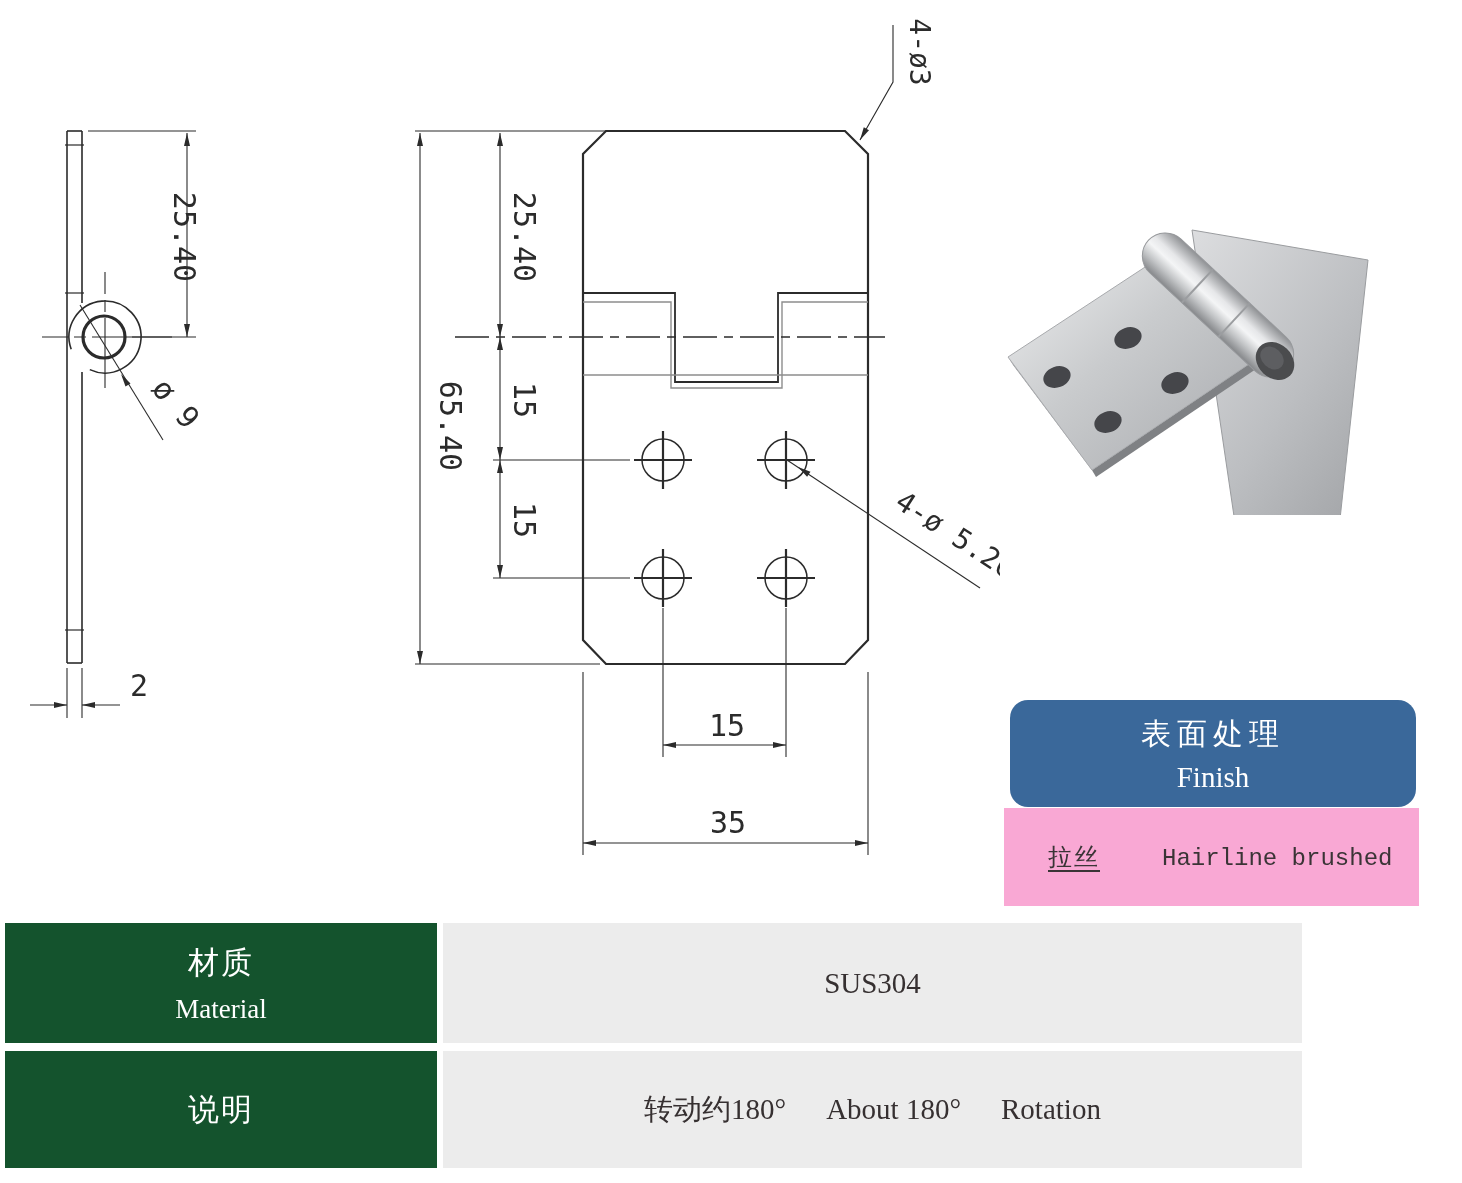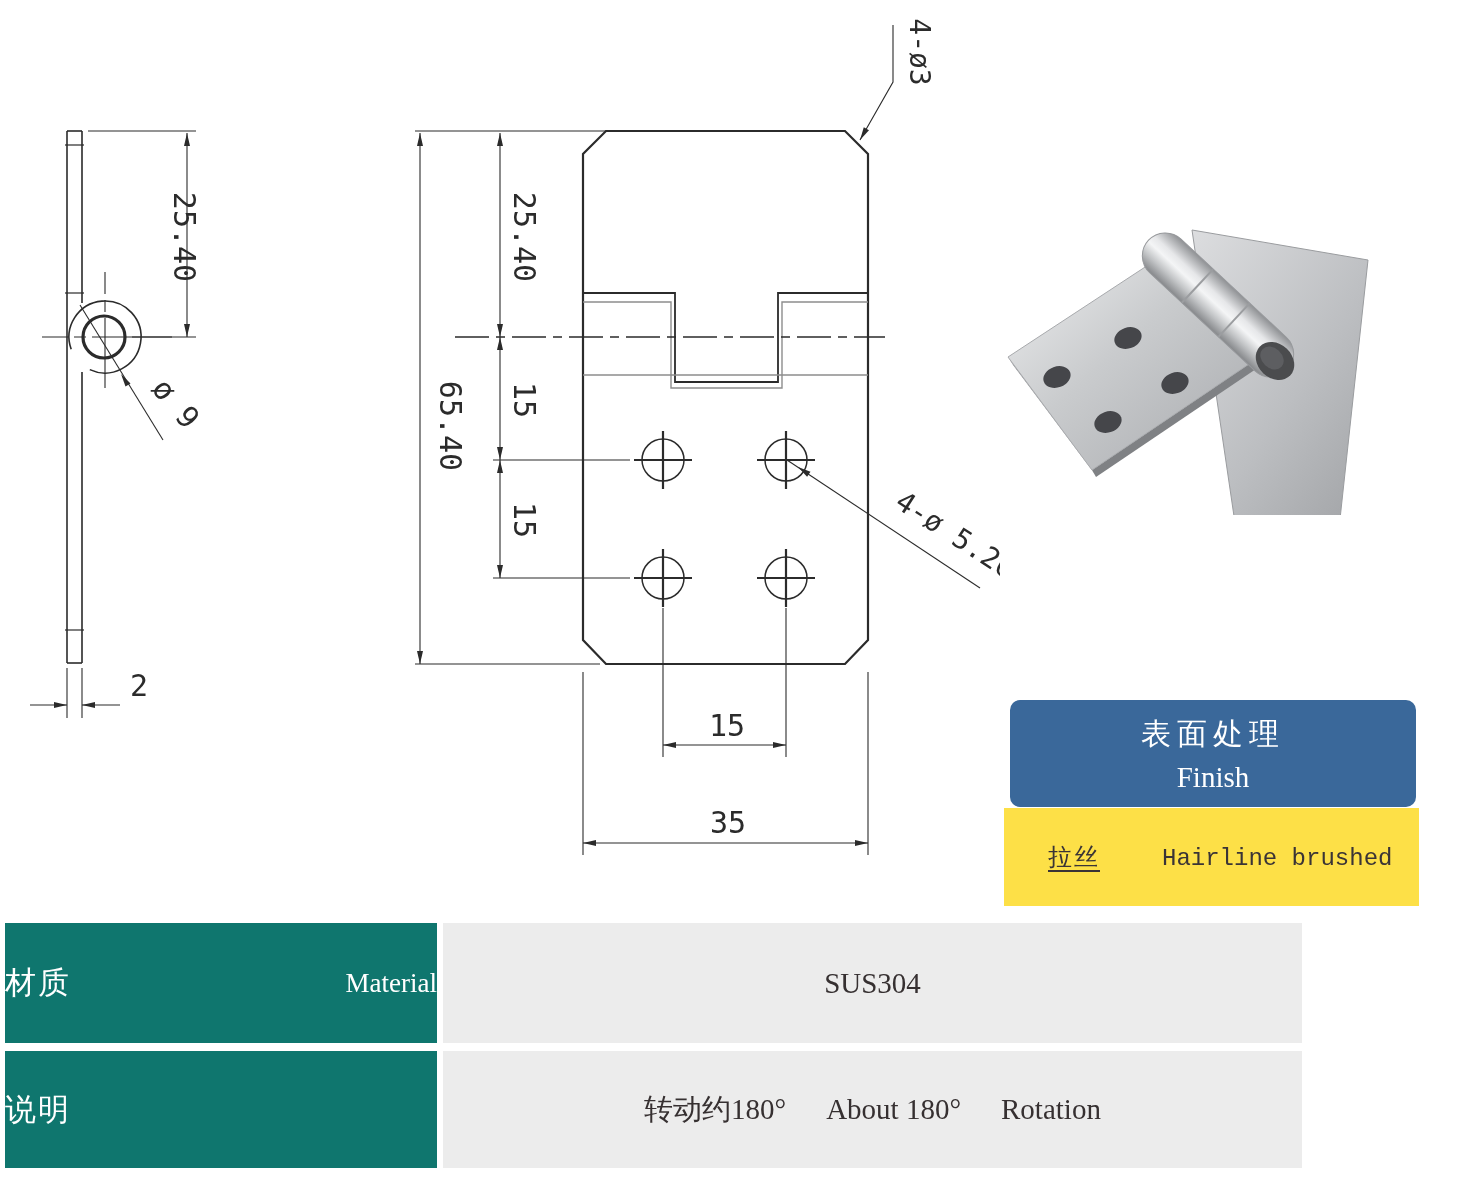--- a/index.html
+++ b/index.html
@@ -3,35 +3,35 @@
 <meta charset="utf-8">
 <style>
   html,body{margin:0;padding:0;background:#ffffff;}
   body{width:1462px;height:1183px;position:relative;overflow:hidden;
        font-family:"Liberation Serif","DejaVu Serif",serif;}
   .abs{position:absolute;}
   svg text{fill:#2b2b2b;font-family:"DejaVu Sans Mono",monospace;}
 
   
   .finish-header{left:1010px;top:700px;width:406px;height:107px;background:#3a689a;
-    border-radius:10px;color:#ffffff;display:flex;flex-direction:column;
+    border-radius:18px;color:#ffffff;display:flex;flex-direction:column;
     align-items:center;justify-content:center;gap:6px;z-index:3;}
   .finish-header .cn{font-size:30px;letter-spacing:6px;}
   .finish-header .en{font-size:29px;}
-  .finish-body{left:1004px;top:808px;width:415px;height:98px;background:#fde047;
+  .finish-body{left:1004px;top:808px;width:415px;height:98px;background:#f9a8d4;
     z-index:2;display:flex;flex-direction:column;justify-content:center;gap:10px;
     color:#3a3436;}
   .finish-row{display:flex;align-items:baseline;padding-left:44px;font-size:24px;}
   .finish-row .cn{width:114px;letter-spacing:2px;}
   .finish-row .cn.u{text-decoration:underline;text-underline-offset:5px;}
   .finish-row .en{font-size:24px;font-family:Liberation Mono, monospace;}
 
   
-  .spec-row-label{width:432px;background:#0f766e;color:#ffffff;display:flex;
-    align-items:center;justify-content:space-between;gap:10px;}
+  .spec-row-label{width:432px;background:#14532d;color:#ffffff;display:flex;
+    align-items:center;justify-content:center;gap:10px;flex-direction:column;}
   .spec-row-label .cn{font-size:31px;letter-spacing:2px;}
   .spec-row-label .en{font-size:27px;font-family:Liberation Serif, serif;}
   .spec-row-value{left:443px;width:859px;background:#ececec;color:#363031;
     display:flex;align-items:center;justify-content:center;font-size:29px;gap:42px;font-family:Liberation Serif, serif;}
   .r1{top:923px;height:120px;}
   .r2{top:1051px;height:117px;gap:40px;}
   .spec-left{left:5px;}
 </style>
 </head>
 <body>

